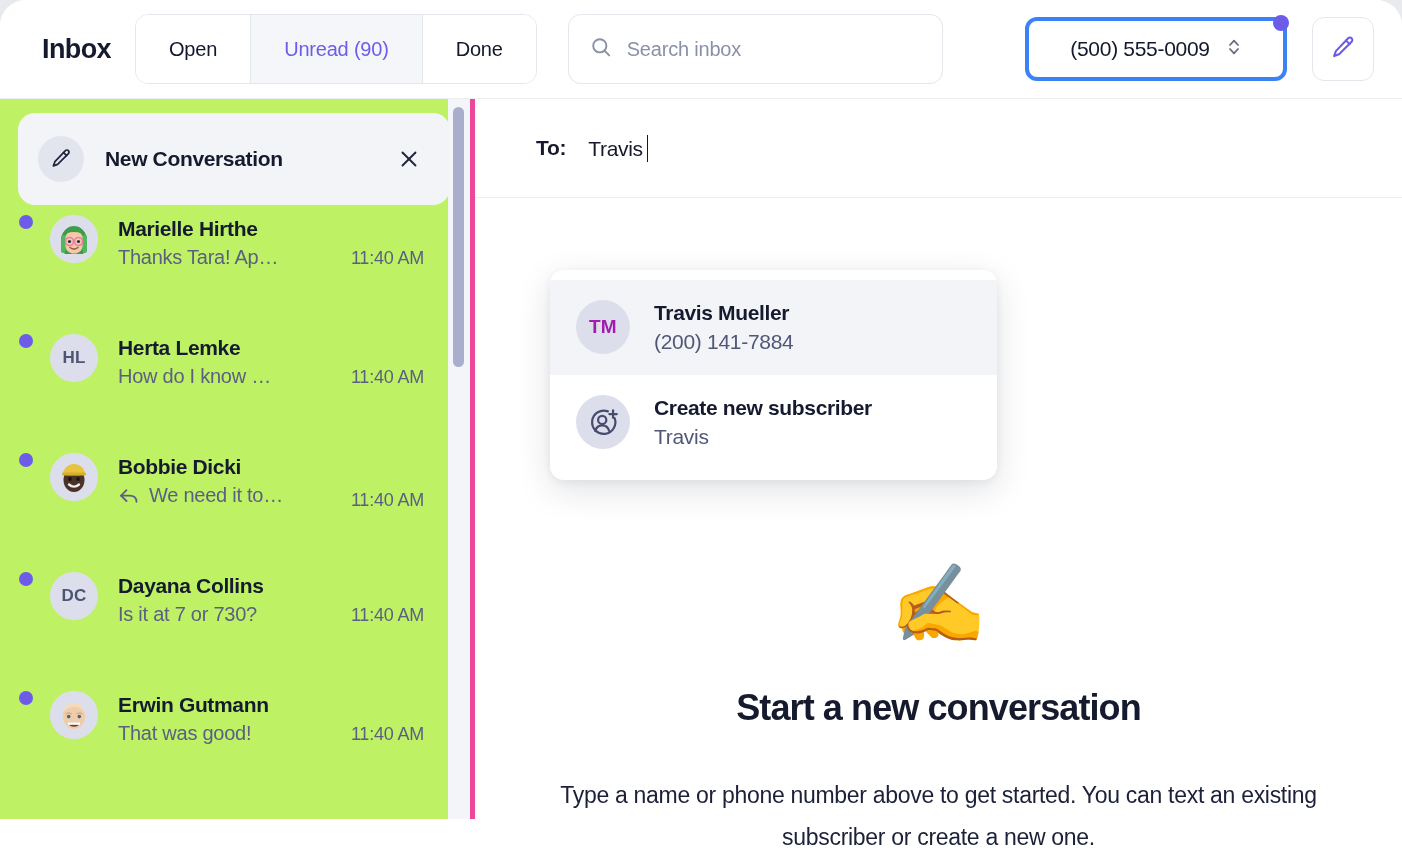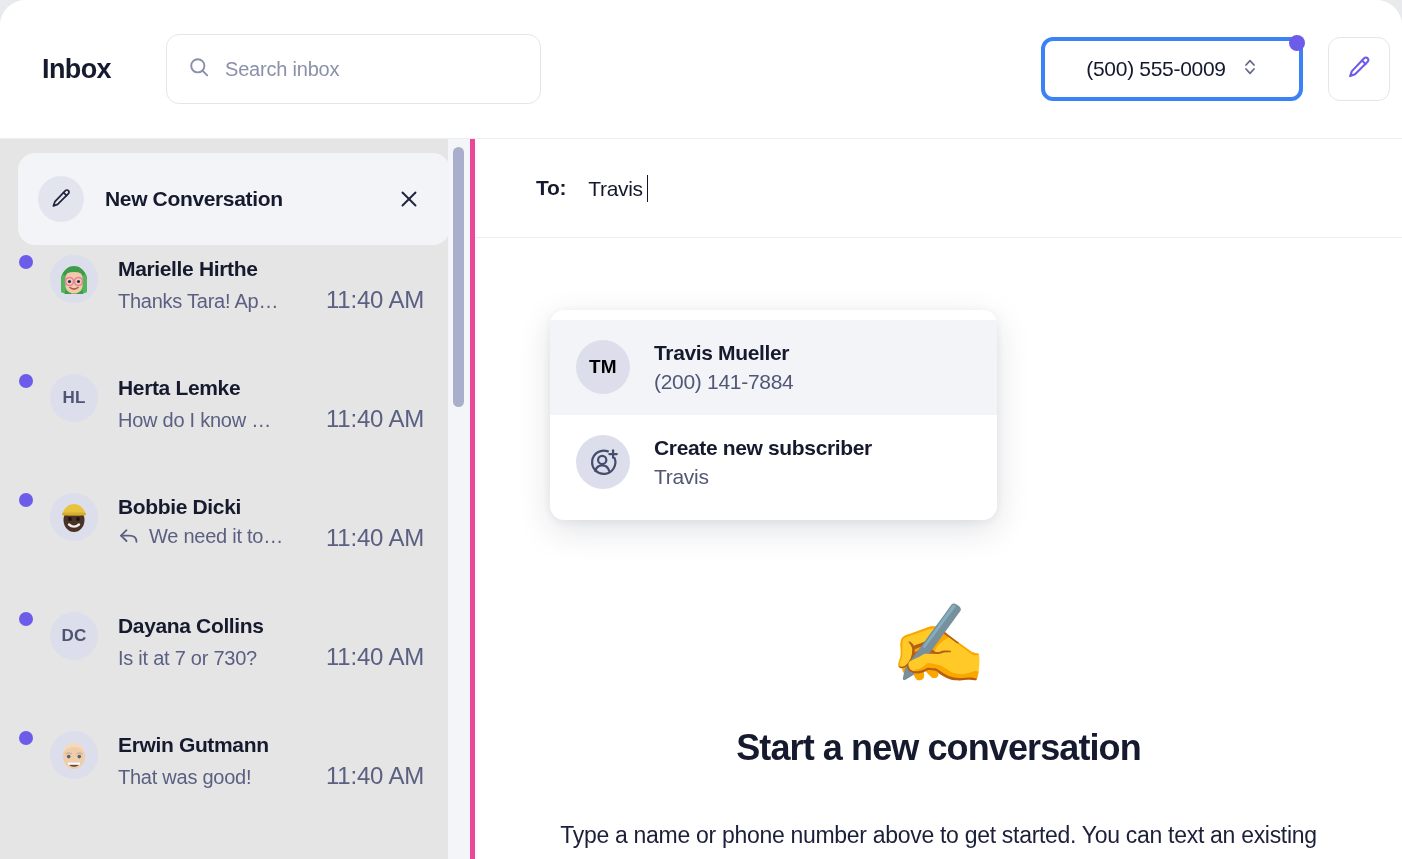--- a/index.html
+++ b/index.html
@@ -19,26 +19,26 @@
     height: 859px;
     background: #ffffff;
     border-top-left-radius: 26px;
     border-top-right-radius: 26px;
     overflow: hidden;
   }
 
   
   .header {
     position: relative;
-    height: 139px;
+    height: 99px;
     background: #ffffff;
     border-bottom: 1px solid #eceef2;
     display: flex;
     align-items: center;
-    padding: 0 12px 0 42px;
+    padding: 0 28px 0 42px;
     gap: 0;
   }
 
   .inbox-title {
     font-size: 27px;
     font-weight: 700;
     letter-spacing: -0.6px;
     color: #161a2e;
     margin-right: 24px;
     white-space: nowrap;
@@ -146,21 +146,21 @@
     display: flex;
     height: 720px;
     background: #fff;
   }
 
   
   .sidebar {
     position: relative;
     width: 470px;
     height: 100%;
-    background: #e5e5e5;
+    background: #bef264;
     padding-top: 14px;
   }
 
   .scroll-track {
     position: absolute;
     top: 0;
     right: 0;
     width: 22px;
     height: 100%;
     background: #f4f5f9;
@@ -271,21 +271,21 @@
   .conv-preview {
     font-size: 20px;
     color: #5b6082;
     letter-spacing: -0.25px;
     white-space: nowrap;
     display: flex;
     align-items: center;
     gap: 9px;
   }
   .conv-time {
-    font-size: 24px;
+    font-size: 18px;
     color: #5b6082;
     letter-spacing: -0.2px;
     white-space: nowrap;
     margin-left: auto;
   }
 
   
   .main {
     position: relative;
     flex: 1;
@@ -387,21 +387,21 @@
     border-radius: 50%;
     background: #dcdfeb;
     display: flex;
     align-items: center;
     justify-content: center;
     flex: 0 0 auto;
   }
   .dd-avatar-initials {
     font-size: 19px;
     font-weight: 600;
-    color: #000000;
+    color: #a21caf;
     letter-spacing: 0.3px;
   }
   .dd-text { min-width: 0; }
   .dd-primary {
     font-size: 21px;
     font-weight: 700;
     color: #161a2e;
     letter-spacing: -0.35px;
     line-height: 1.4;
     white-space: nowrap;
@@ -416,20 +416,25 @@
 </style>
 </head>
 <body>
 
 <div id="app">
 
   <div class="header">
 
     <div class="inbox-title">Inbox</div>
 
+    <div class="segmented">
+      <button class="seg-btn">Open</button>
+      <button class="seg-btn active">Unread (90)</button>
+      <button class="seg-btn">Done</button>
+    </div>
 
     <div class="search-wrap">
       <div class="search-box">
         <span>
           <svg width="24" height="24" viewBox="0 0 24 24" fill="none">
             <circle cx="10.8" cy="10.8" r="6.6" stroke="#8b90a9" stroke-width="1.9"></circle>
             <line x1="15.7" y1="15.8" x2="20.2" y2="20.4" stroke="#8b90a9" stroke-width="1.9" stroke-linecap="round"></line>
           </svg>
         </span>
         <span class="search-placeholder">Search inbox</span>

